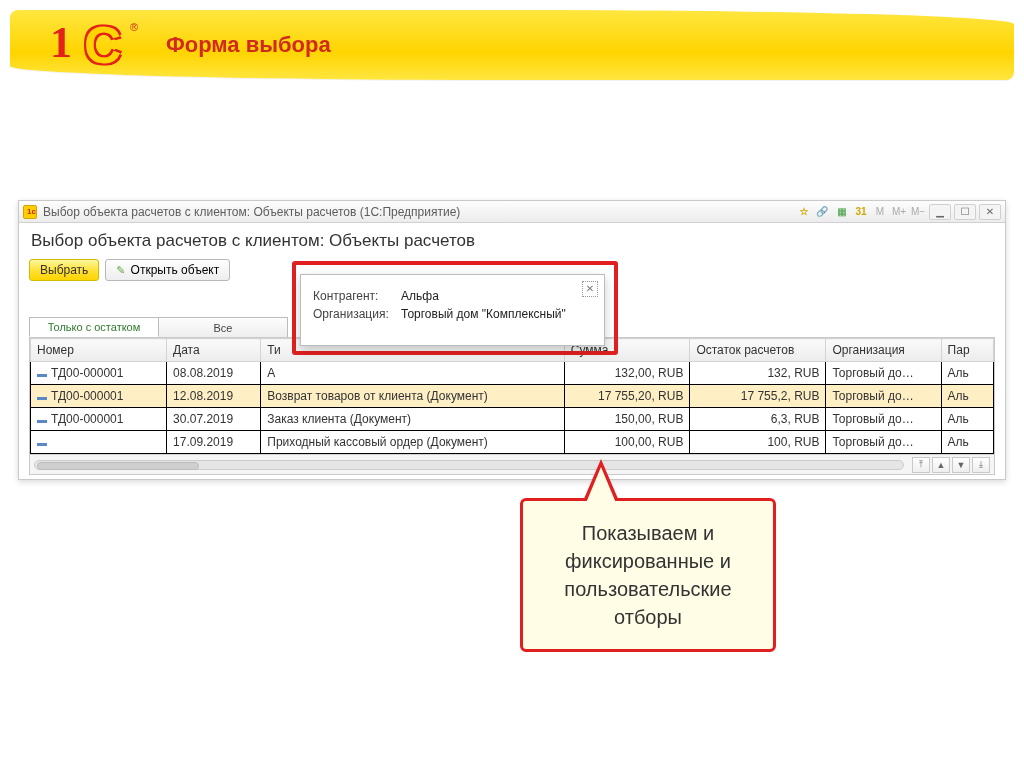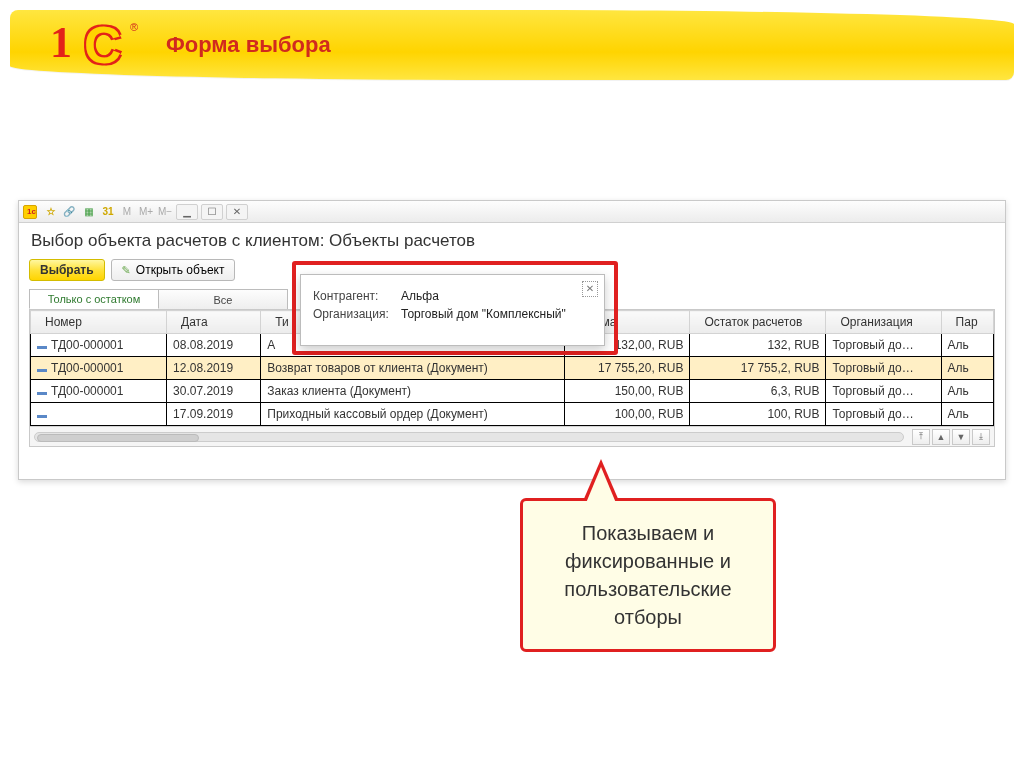--- a/index.html
+++ b/index.html
@@ -58,31 +58,31 @@
   .titlebar .tb-text { color:#5d5d5d; flex:1; white-space:nowrap; overflow:hidden; }
   .tb-tools { display:flex; gap:3px; align-items:center; }
   .tb-tools span { width:16px; height:16px; display:inline-flex; align-items:center; justify-content:center; font-size:10px; color:#8a8a8a; border-radius:2px;}
   .tb-tools .yel { color:#cfa800; font-weight:bold; }
   .tb-tools .grn { color:#3a9a3a; }
   .tb-tools .gray { color:#aaa; }
   .tb-tools .winbtn { width:22px; border:1px solid #d0d0d0; background:#f4f4f4; color:#666;}
   .form-title { padding: 8px 12px 8px 12px; font-size: 17px; color:#333; font-weight: normal; }
   .toolbar { display:flex; gap:6px; padding: 0 10px 6px; align-items:center; }
   .btn { height:22px; border:1px solid #b8b8b8; background: linear-gradient(#fdfdfd,#eee); border-radius:3px; padding: 0 10px; font-size:12px; display:inline-flex; align-items:center; gap:5px; cursor:pointer;}
-  .btn.primary { border-color:#d3bc00; background: linear-gradient(#fff7a0,#ffe23a,#ffd400); font-weight:bold; color:#333;}
+  .btn.primary { border-color:#d3bc00; background: linear-gradient(#fff7a0,#ffe23a,#ffd400); font-weight:normal; color:#333;}
   .btn .pencil { color:#6aa84f; font-size:11px;}
   .tabs-row { display:flex; align-items:flex-end; gap:0; padding: 0 10px; position:relative; margin-top:2px;}
-  .tab { width:130px; height:20px; border:1px solid #bcbcbc; border-bottom:none; background:linear-gradient(#fdfdfd,#eee); font-size:11px; display:flex; align-items:center; justify-content:center; color:#444; cursor:pointer;}
+  .tab { width:130px; height:20px; border:1px solid #bcbcbc; border-bottom:none; background:linear-gradient(#fdfdfd,#eee); font-size:11px; display:flex; align-items:center; justify-content:center; color:#444; cursor:pointer;margin-top:28px;}
   .tab.active { background:#fff; color:#2f7a2f; font-weight:normal; border-bottom:1px solid #fff; position:relative; z-index:2;}
   .tab + .tab { margin-left:-1px; }
   .filters-link { margin-left:18px; color:#3366cc; text-decoration:underline; font-size:12px; cursor:pointer; align-self:center; margin-bottom:2px;}
 
   .grid-wrap { margin: 0 10px; border:1px solid #c9c9c9; position:relative; }
   table.grid { width:100%; border-collapse: collapse; table-layout: fixed; font-size:12px; }
-  table.grid th { background: linear-gradient(#fafafa,#ececec); border:1px solid #d3d3d3; text-align:left; padding:4px 14px; font-weight:normal; color:#333; white-space:nowrap; overflow:hidden;}
+  table.grid th { background: linear-gradient(#fafafa,#ececec); border:1px solid #d3d3d3; text-align:left; padding:4px 6px; font-weight:normal; color:#333; white-space:nowrap; overflow:hidden;}
   table.grid td { border:1px solid #000000; padding:4px 6px; white-space:nowrap; overflow:hidden; color:#333;}
   table.grid tr.hl td { background:#ffefc5; }
   .row-icon { color:#5a88c7; font-size:10px; margin-right:4px;}
   .num-cell { text-align:right; }
   .scroll-footer { height:20px; background:#f5f5f5; border-top:1px solid #d3d3d3; display:flex; align-items:center; padding:0 4px; gap:2px; justify-content:flex-end;}
   .scroll-footer .bar { flex:1; height:10px; background:#e5e5e5; border:1px solid #ccc; border-radius:5px; margin-right:6px; position:relative;}
   .scroll-footer .bar::after{content:'';position:absolute;left:2px;top:1px;height:6px;width:160px;background:#cfcfcf;border:1px solid #bbb;border-radius:4px;}
   .scroll-footer .nav { width:18px; height:16px; border:1px solid #c9c9c9; background:linear-gradient(#fff,#eee); display:inline-flex; align-items:center; justify-content:center; font-size:9px; color:#666; cursor:pointer;}
 
   
@@ -126,20 +126,21 @@
       <span class="reg">®</span>
   </div>
   <div class="title-block">
     <h1>Форма выбора</h1>
   </div>
 </div>
 
 <div class="window">
   <div class="titlebar">
     <span class="tb-icon">1c</span>
+    <span class="tb-text">Выбор объекта расчетов с клиентом: Объекты расчетов  (1С:Предприятие)</span>
     <div class="tb-tools">
       <span class="yel">☆</span>
       <span class="gray">🔗</span>
       <span class="grn">▦</span>
       <span class="yel">31</span>
       <span class="gray">M</span>
       <span class="gray">M+</span>
       <span class="gray">M−</span>
       <span class="winbtn">▁</span>
       <span class="winbtn">☐</span>

